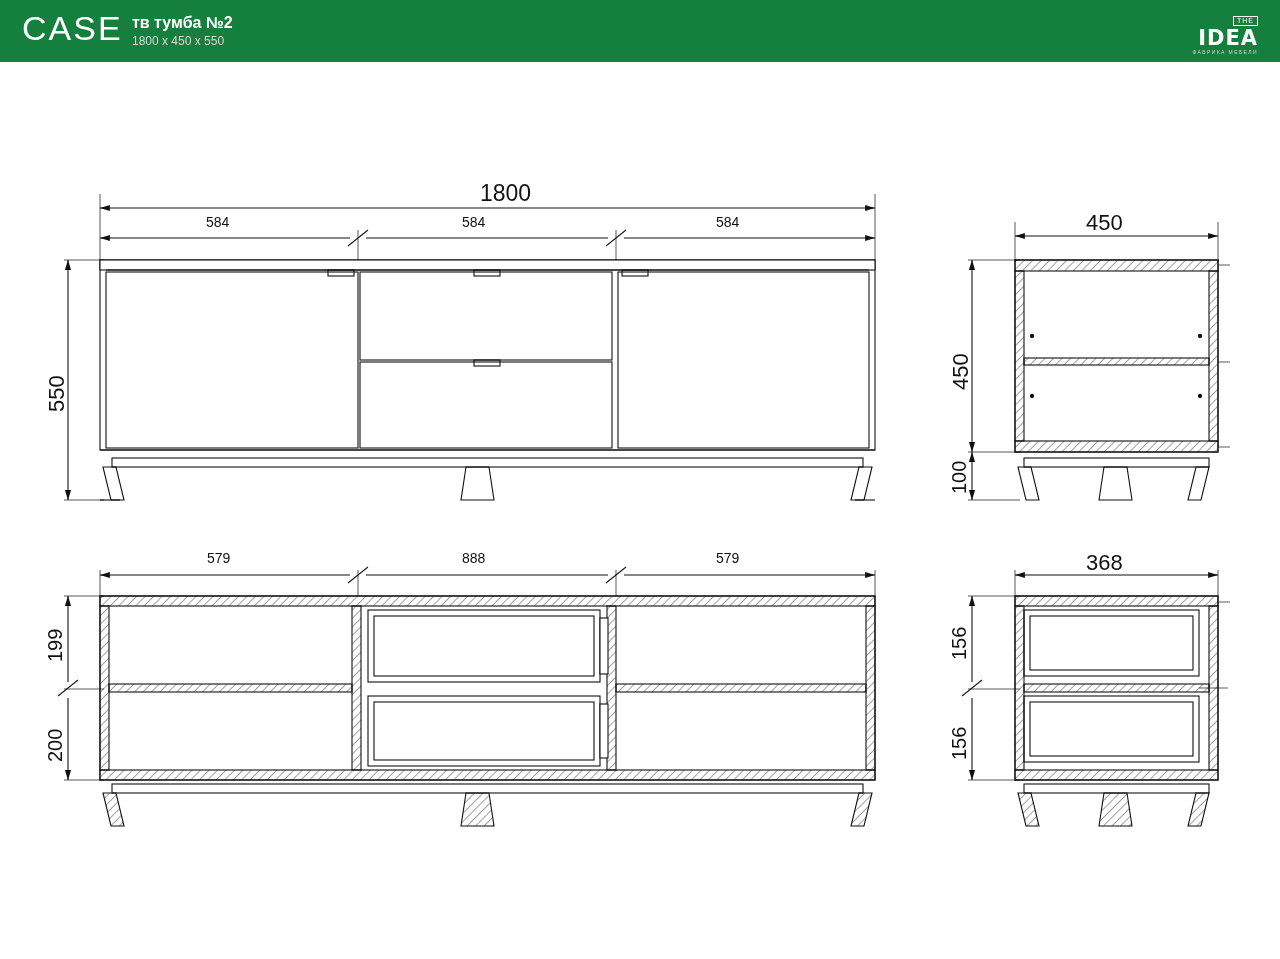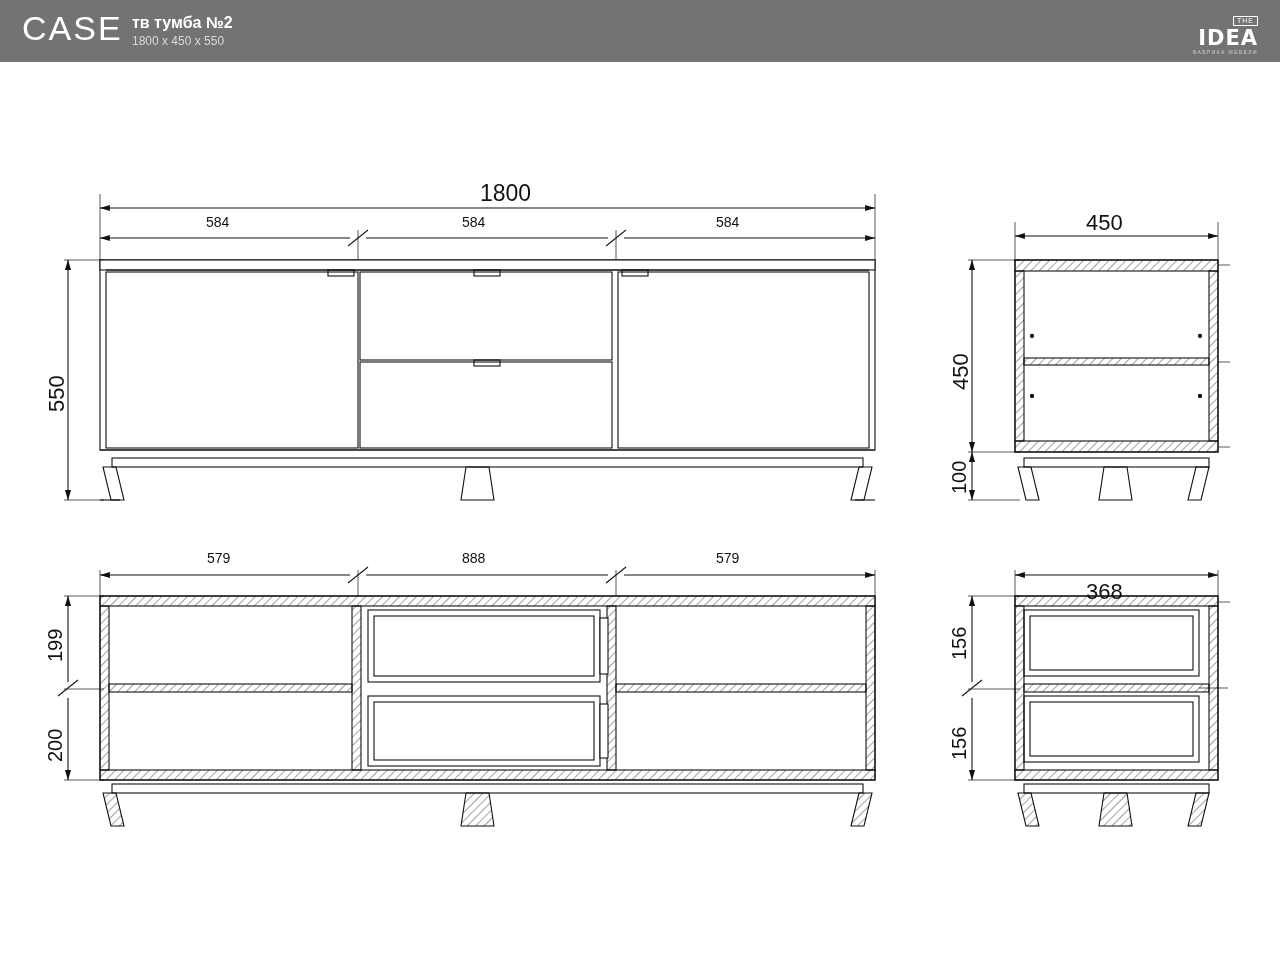--- a/index.html
+++ b/index.html
@@ -15,21 +15,21 @@
     color: #1a1a1a;
     overflow: hidden;
   }
 
   
   .header {
     position: absolute;
     left: 0; top: 0;
     width: 1280px;
     height: 62px;
-    background: #737373;
+    background: #15803d;
     color: #ffffff;
   }
   .header-title {
     position: absolute;
     left: 22px; top: 8px;
     font-size: 34px;
     letter-spacing: 2px;
     font-weight: 400;
     line-height: 40px;
   }
@@ -307,17 +307,17 @@
 <div class="dim-label" style="left:1086px; top:148px; font-size:22px;">450</div>
 <div class="dim-label vert" style="left:948px; top:328px; font-size:22px;">450</div>
 <div class="dim-label vert" style="left:948px; top:432px; font-size:20px;">100</div>
 
 <div class="dim-label" style="left:207px; top:488px;">579</div>
 <div class="dim-label" style="left:462px; top:488px;">888</div>
 <div class="dim-label" style="left:716px; top:488px;">579</div>
 <div class="dim-label vert" style="left:44px; top:600px; font-size:20px;">199</div>
 <div class="dim-label vert" style="left:44px; top:700px; font-size:20px;">200</div>
 
-<div class="dim-label" style="left:1086px; top:488px; font-size:22px;margin-top:29px;">368</div>
+<div class="dim-label" style="left:1086px; top:488px; font-size:22px;">368</div>
 <div class="dim-label vert" style="left:948px; top:598px; font-size:20px;">156</div>
 <div class="dim-label vert" style="left:948px; top:698px; font-size:20px;">156</div>
 
 </div>
 
 </body></html>

